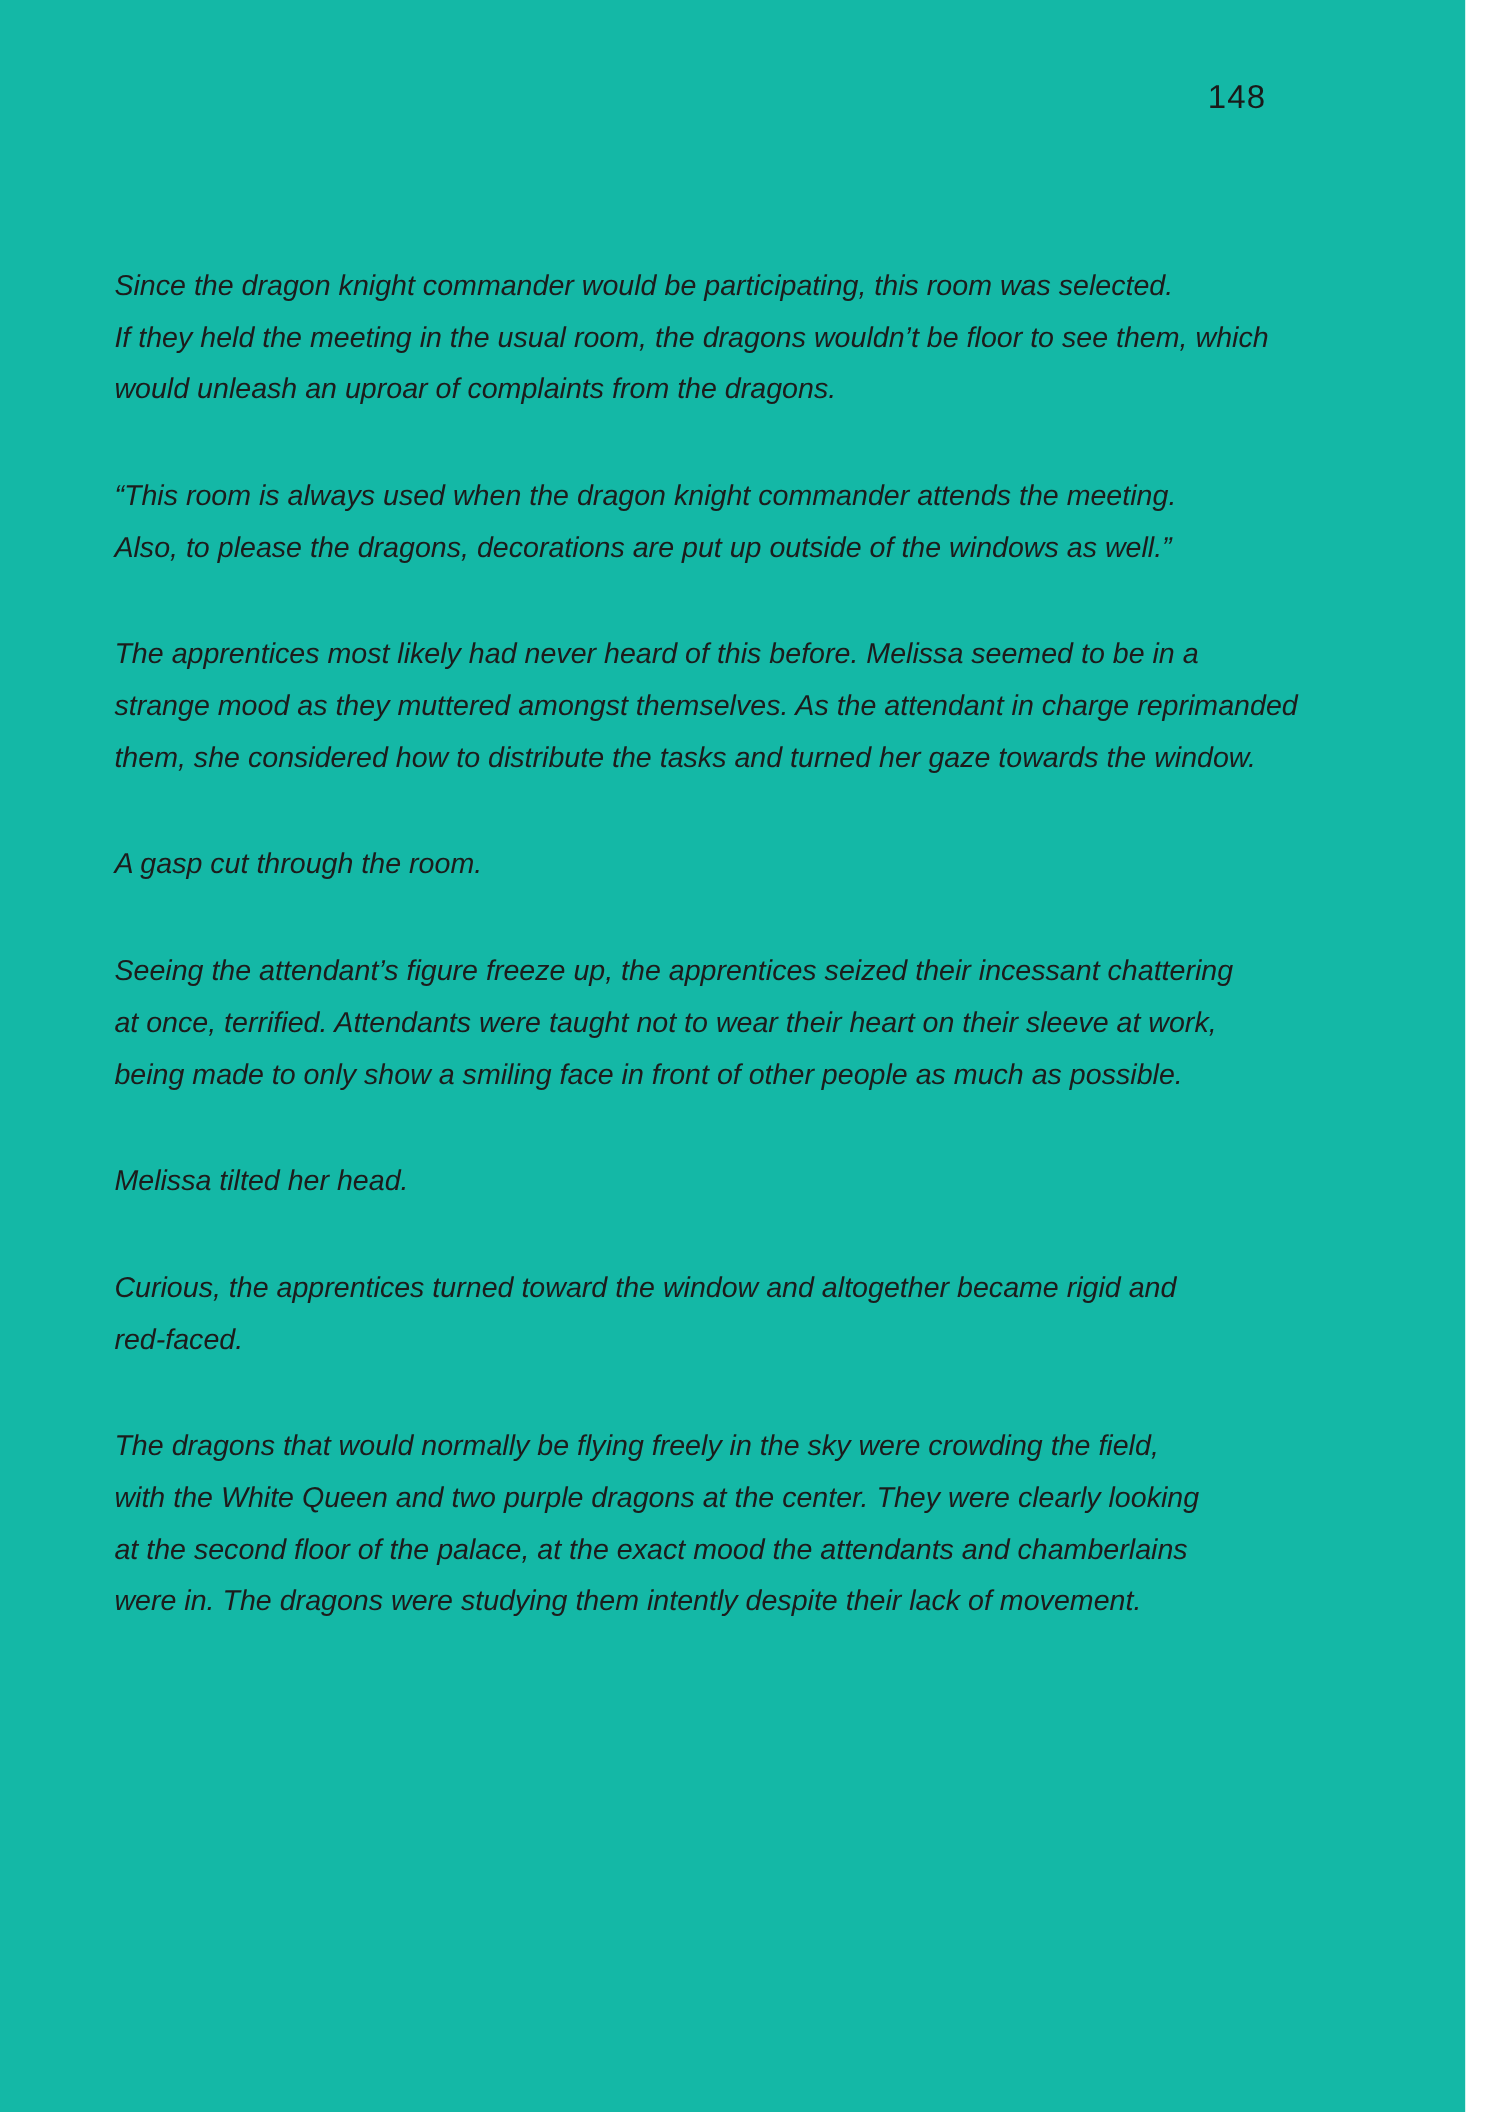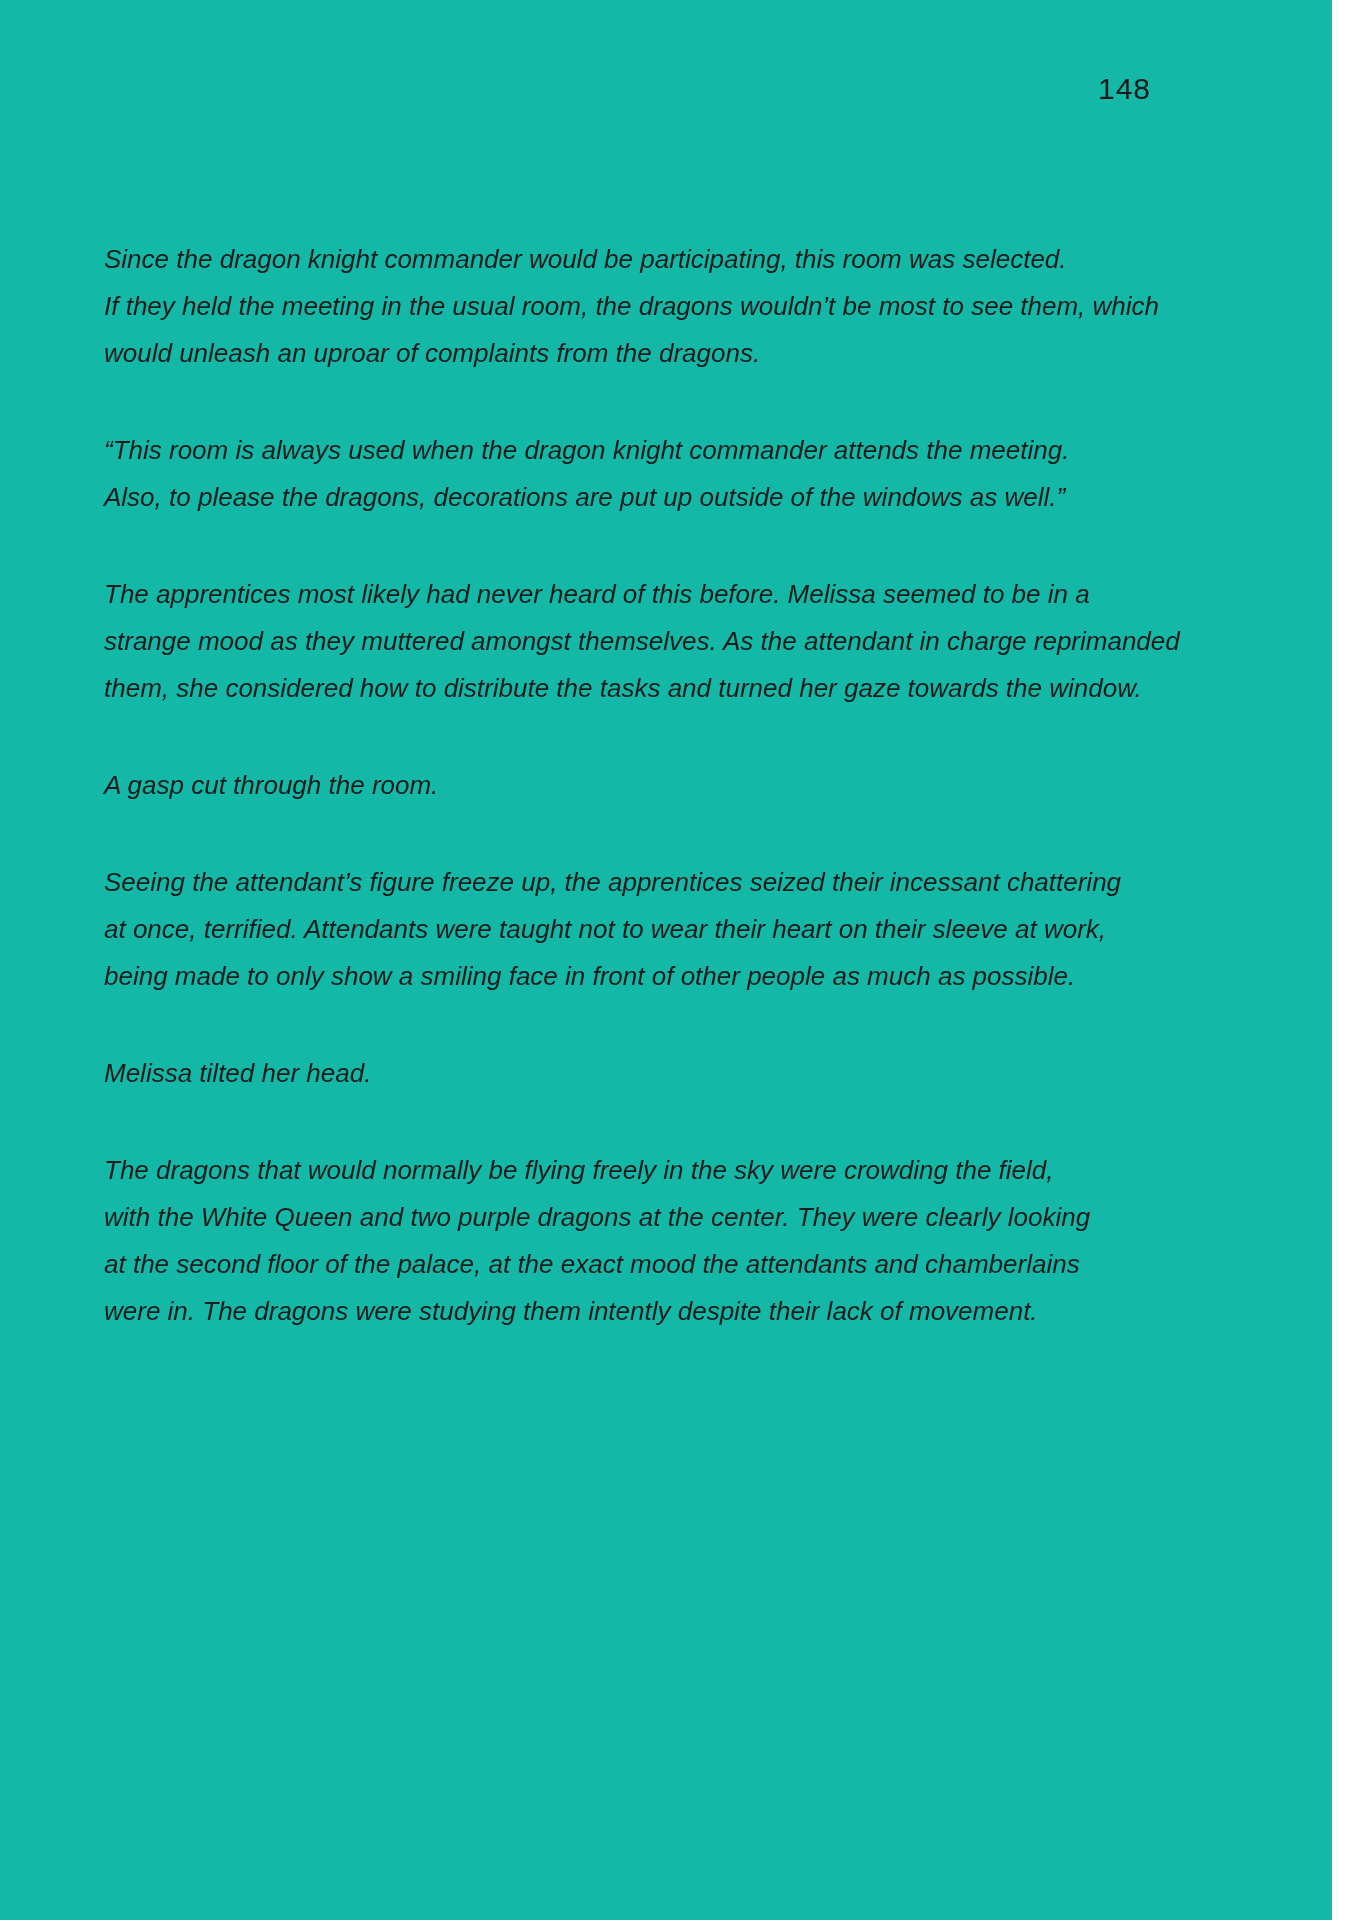--- a/index.html
+++ b/index.html
@@ -46,21 +46,21 @@
 <body>
 
 <div class="page">
 
   <div class="page-number">148</div>
 
   <div class="body-text">
 
     <div class="paragraph">
       <div class="line">Since the dragon knight commander would be participating, this room was selected.</div>
-      <div class="line">If they held the meeting in the usual room, the dragons wouldn’t be most to see them, which</div>
+      <div class="line">If they held the meeting in the usual room, the dragons wouldn’t be floor to see them, which</div>
       <div class="line">would unleash an uproar of complaints from the dragons.</div>
     </div>
 
     <div class="paragraph">
       <div class="line">“This room is always used when the dragon knight commander attends the meeting.</div>
       <div class="line">Also, to please the dragons, decorations are put up outside of the windows as well.”</div>
     </div>
 
     <div class="paragraph">
       <div class="line">The apprentices most likely had never heard of this before. Melissa seemed to be in a</div>
@@ -75,20 +75,24 @@
     <div class="paragraph">
       <div class="line">Seeing the attendant’s figure freeze up, the apprentices seized their incessant chattering</div>
       <div class="line">at once, terrified. Attendants were taught not to wear their heart on their sleeve at work,</div>
       <div class="line">being made to only show a smiling face in front of other people as much as possible.</div>
     </div>
 
     <div class="paragraph">
       <div class="line">Melissa tilted her head.</div>
     </div>
 
+    <div class="paragraph">
+      <div class="line">Curious, the apprentices turned toward the window and altogether became rigid and</div>
+      <div class="line">red-faced.</div>
+    </div>
 
     <div class="paragraph">
       <div class="line">The dragons that would normally be flying freely in the sky were crowding the field,</div>
       <div class="line">with the White Queen and two purple dragons at the center. They were clearly looking</div>
       <div class="line">at the second floor of the palace, at the exact mood the attendants and chamberlains</div>
       <div class="line">were in. The dragons were studying them intently despite their lack of movement.</div>
     </div>
 
   </div>
 </div>

